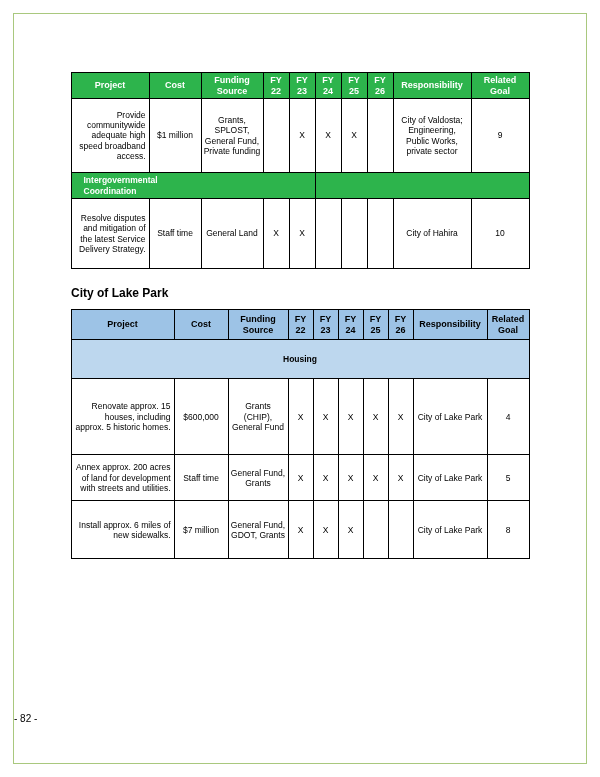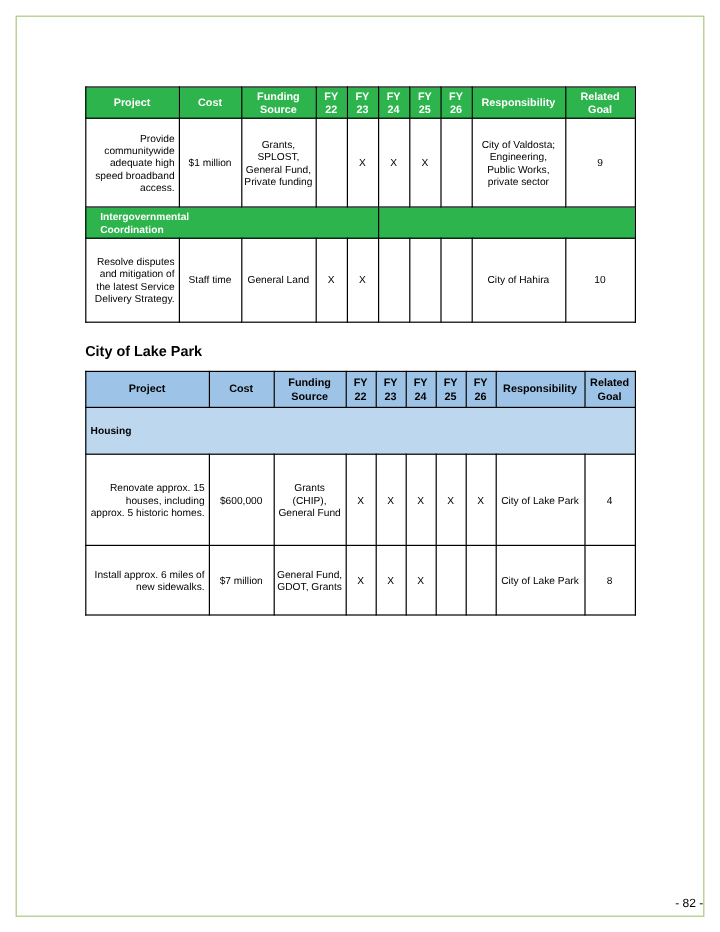--- a/index.html
+++ b/index.html
@@ -12,26 +12,26 @@
   .content{padding-top:58px;}
   table.tbl{border-collapse:collapse;margin:0 auto;table-layout:fixed;width:458px;}
   .tbl th,.tbl td{
     border:1px solid #000;font-size:8.5px;line-height:1.2;padding:1px 2px;
     text-align:center;vertical-align:middle;overflow-wrap:break-word;word-wrap:break-word;
   }
   .tbl th{font-weight:bold;font-size:9px;}
   tr.green-head th{background:var(--green,#2db44c);color:#fff;}
   td.green-cell{background:var(--green,#2db44c);color:#fff;}
   tr.blue-head th{background:var(--blue-header,#9dc3e6);color:#000;}
-  td.blue-sec{background:var(--blue-section,#bdd7ee);font-weight:bold;text-align:left;padding:14px 4px;}
+  td.blue-sec{background:var(--blue-section,#bdd7ee);font-weight:bold;text-align:center;padding:14px 4px;}
   td.proj{text-align:right;padding:2px 3px;}
   td.sec-cell{text-align:left;font-weight:bold;padding:2px 12px;}
   .wrap-narrow{max-width:118px;}
   h2.heading{font-size:12px;font-weight:bold;margin:17px 0 9px 57px;}
-  .footer{position:absolute;bottom:4px;left:0;right:0;text-align:right;font-size:10px;}
+  .footer{position:absolute;bottom:39px;left:0;right:0;text-align:left;font-size:10px;}
 </style>
 </head>
 <body>
 
 <div class="sheet">
   <div class="content">
 
     <table class="tbl t1">
       <colgroup>
         <col style="width:78px">
@@ -132,20 +132,32 @@
           <td>Grants (CHIP), General Fund</td>
           <td>X</td>
           <td>X</td>
           <td>X</td>
           <td>X</td>
           <td>X</td>
           <td>City of Lake Park</td>
           <td>4</td>
         </tr>
 
+        <tr style="height:46px">
+          <td class="proj">Annex approx. 200 acres of land for development with streets and utilities.</td>
+          <td>Staff time</td>
+          <td>General Fund, Grants</td>
+          <td>X</td>
+          <td>X</td>
+          <td>X</td>
+          <td>X</td>
+          <td>X</td>
+          <td>City of Lake Park</td>
+          <td>5</td>
+        </tr>
 
 
         <tr style="height:58px">
           <td class="proj">Install approx. 6 miles of new sidewalks.</td>
           <td>$7 million</td>
           <td>General Fund, GDOT, Grants</td>
           <td>X</td>
           <td>X</td>
           <td>X</td>
           <td></td>

